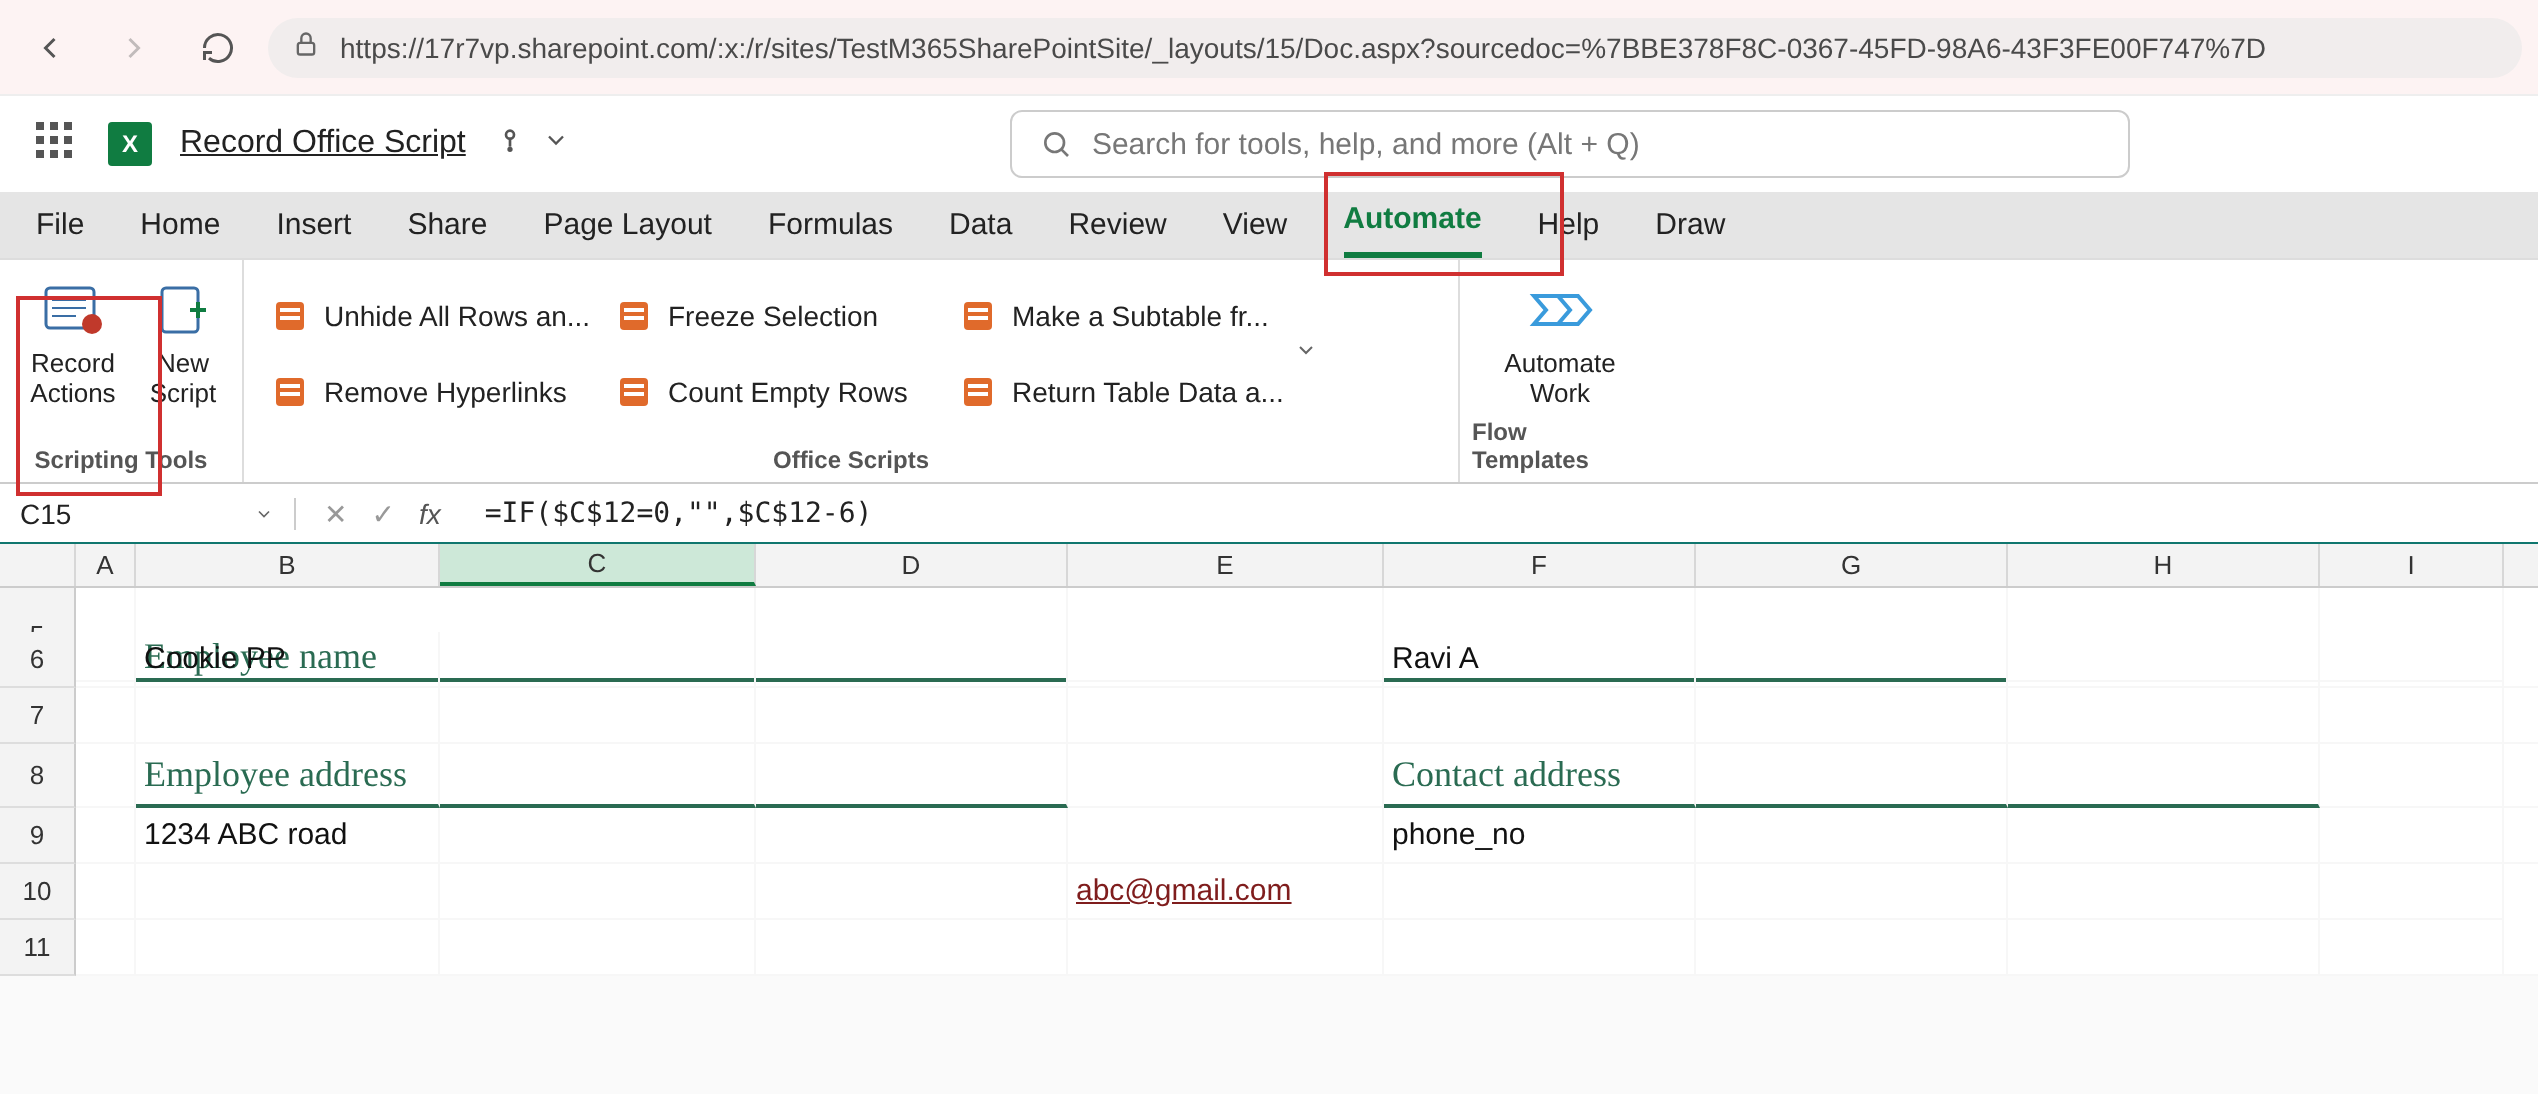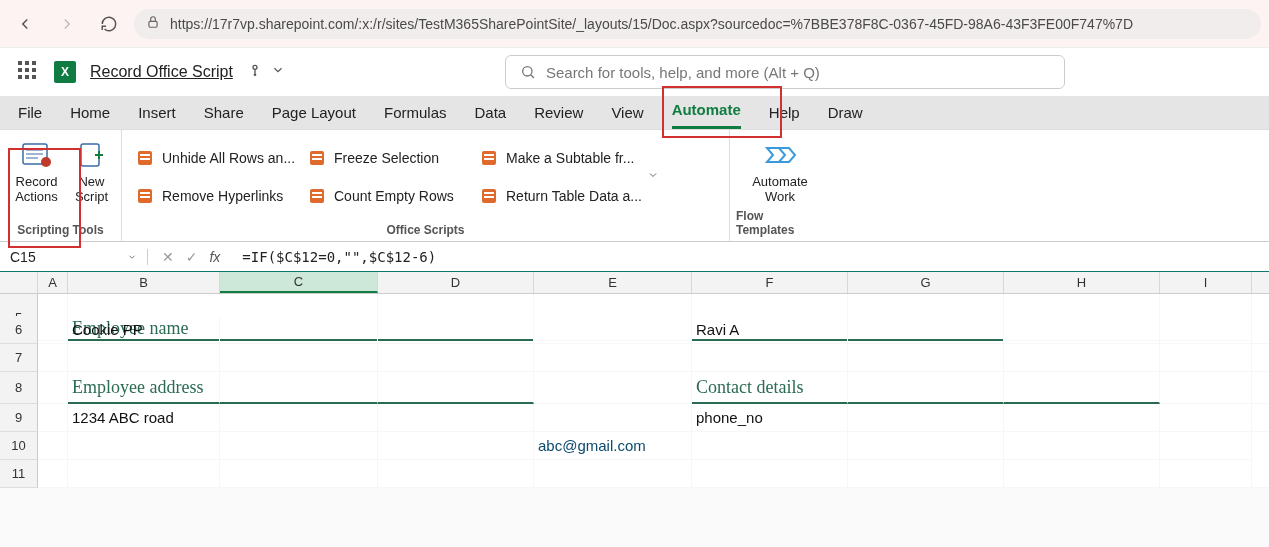--- a/index.html
+++ b/index.html
@@ -58,21 +58,21 @@
   .ch { border-right: 1px solid #d7d7d7; display: flex; align-items: center; justify-content: center; background: #f3f3f3; }
   .ch.sel { background: #cde8d8; border-bottom: 2px solid #107c41; }
   .corner { background: #f3f3f3; border-right: 1px solid #d7d7d7; }
 
   .rows { }
   .row { display: grid; grid-template-columns: 38px 30px 152px 158px 156px 158px 156px 156px 156px 92px 60px; height: 28px; }
   .rh { background: #f3f3f3; border-right: 1px solid #ccc; border-bottom: 1px solid #ddd; display: flex; align-items: center; justify-content: center; font-size: 13px; color: #333; }
   .cell { border-right: 1px solid #f7f7f7; border-bottom: 1px solid #f7f7f7; display: flex; align-items: center; padding: 0 4px; font-size: 15px; color: #111; white-space: nowrap; }
   .hdr-cell { color: #2a6b52; font-family: Georgia, serif; font-size: 18px; }
   .underline-green { border-bottom: 2px solid #2a6b52 !important; }
-  .link { color: #0c4a6e; }
+  .link { color: #7f1d1d; text-decoration: underline; }
 
   .pos-rel { position: relative; }
 </style>
 </head>
 <body class="pos-rel">
 
 <div class="browser-bar">
   <div class="nav-btn">
     <svg width="18" height="18" viewBox="0 0 24 24" fill="none" stroke="#555" stroke-width="2">
         <path d="M15 6l-6 6 6 6"></path>
@@ -332,21 +332,21 @@
       <div class="cell"></div>
     </div>
 
     <div class="row" style="height:32px;">
       <div class="rh">8</div>
       <div class="cell"></div>
       <div class="cell hdr-cell underline-green">Employee address</div>
       <div class="cell underline-green"></div>
       <div class="cell underline-green"></div>
       <div class="cell"></div>
-      <div class="cell hdr-cell underline-green">Contact details</div>
+      <div class="cell hdr-cell underline-green">Contact address</div>
       <div class="cell underline-green"></div>
       <div class="cell underline-green"></div>
       <div class="cell"></div>
       <div class="cell"></div>
     </div>
 
     <div class="row">
       <div class="rh">9</div>
       <div class="cell"></div>
       <div class="cell">1234 ABC road</div>

